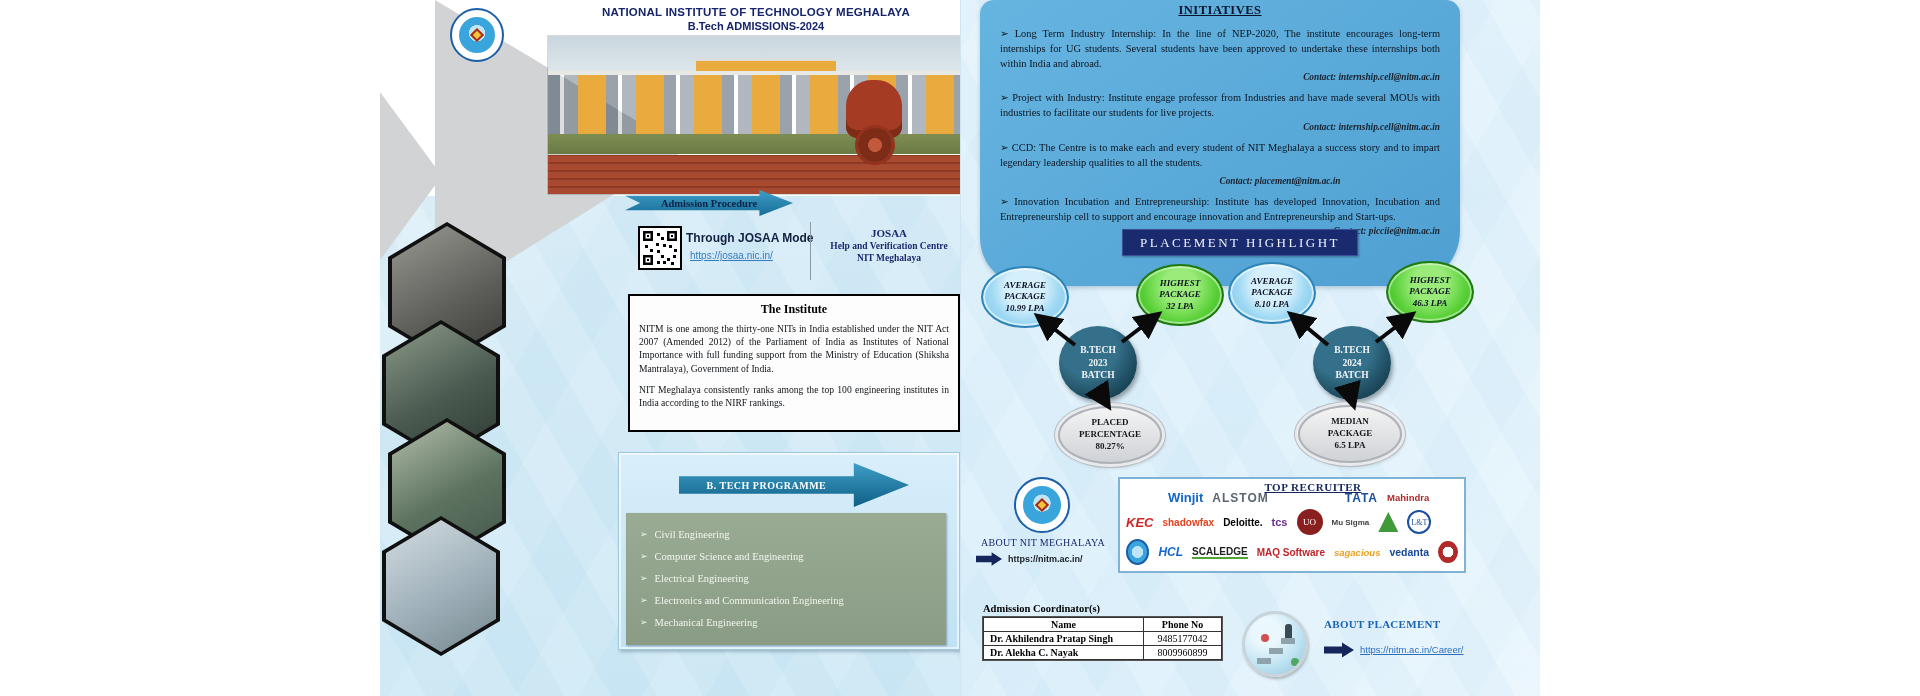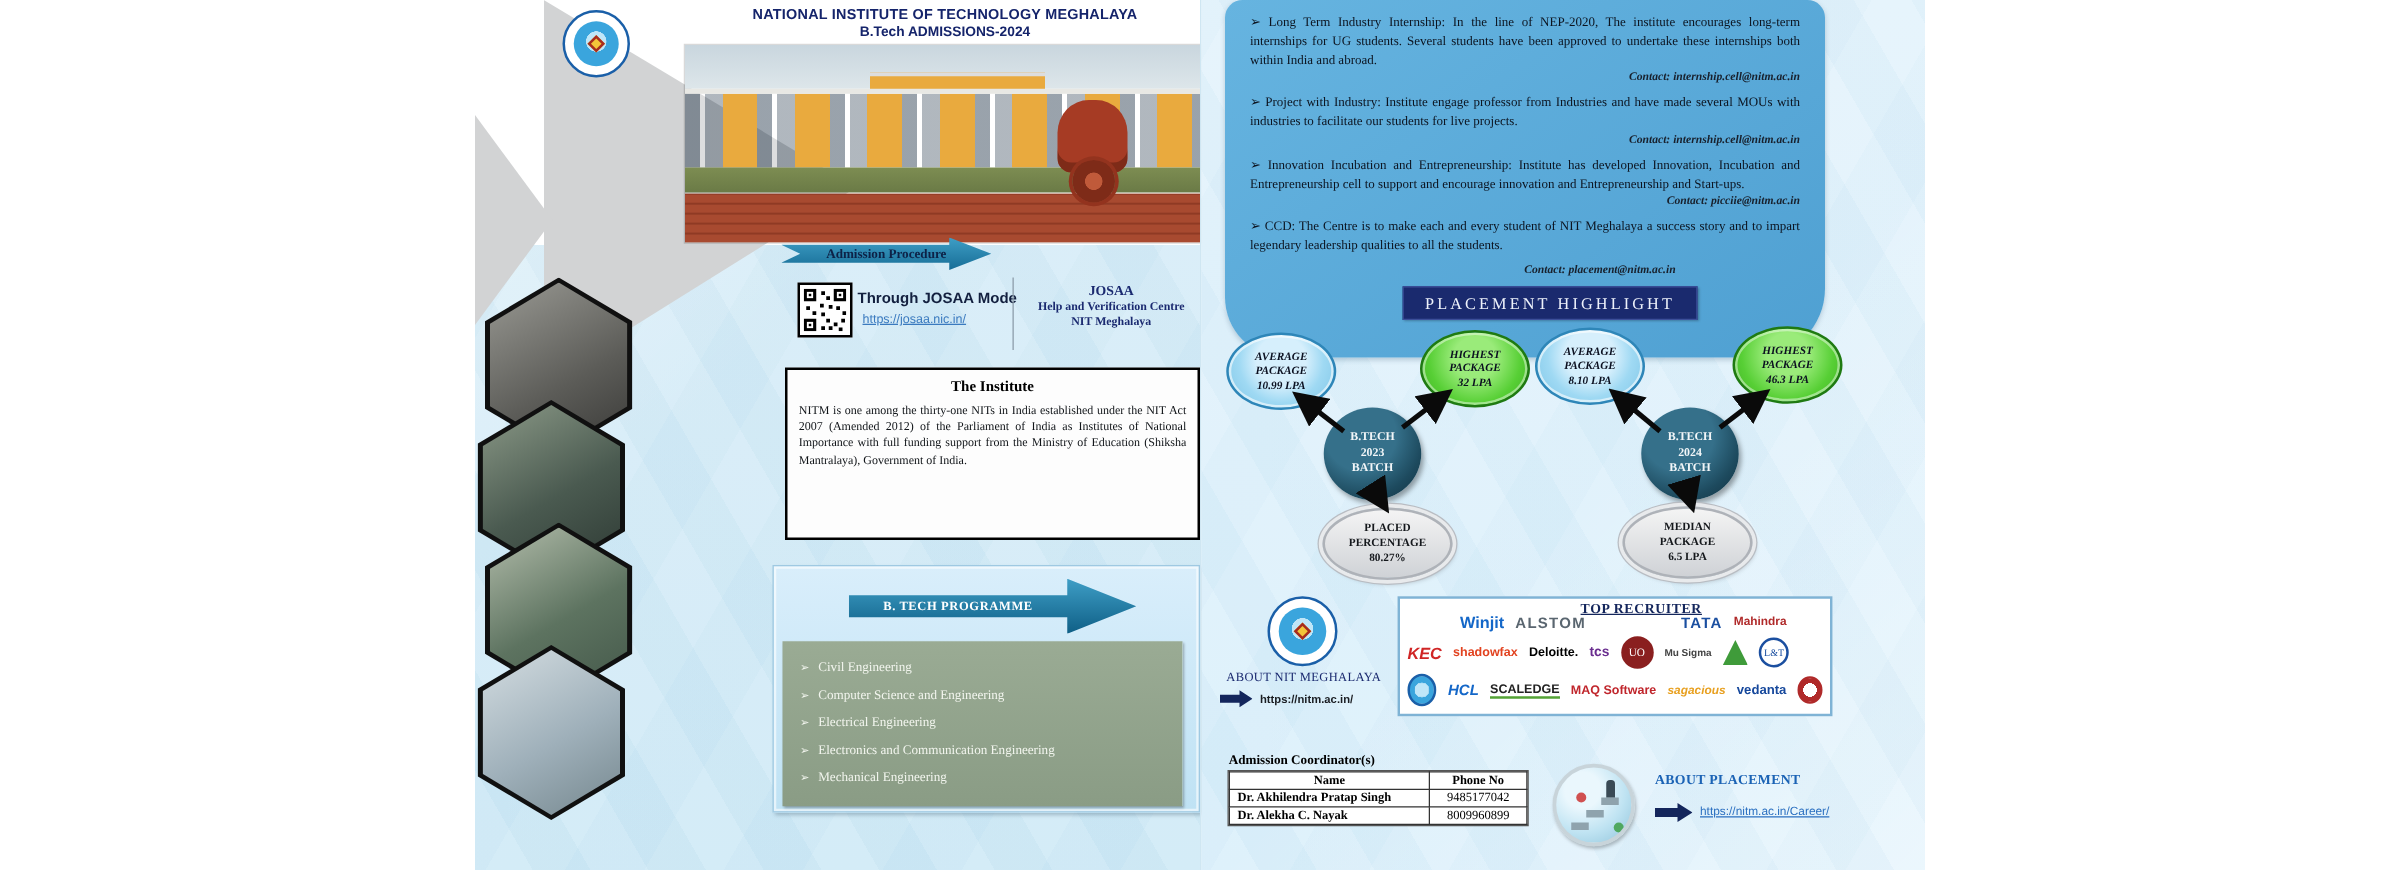--- a/index.html
+++ b/index.html
@@ -258,20 +258,21 @@
 
     <div class="centre">
       <div class="c1">JOSAA</div>
       <div class="c2">Help and Verification Centre</div>
       <div class="c3">NIT Meghalaya</div>
     </div>
 
     <div class="inst">
       <h3>The Institute</h3>
       <p>NITM is one among the thirty-one NITs in India established under the NIT Act 2007 (Amended 2012) of the Parliament of India as Institutes of National Importance with full funding support from the Ministry of Education (Shiksha Mantralaya), Government of India.</p>
+      <p>NIT Meghalaya consistently ranks among the top 100 engineering institutes in India according to the NIRF rankings.</p>
     </div>
 
     <div class="btpanel">
       <div class="bt-arrow">
         <span>B. TECH PROGRAMME</span>
       </div>
       <div class="bt-list">
         <div class="bt-item">
             <span class="b">➢</span>
             <span>Civil Engineering</span>
@@ -307,35 +308,36 @@
     <div class="hex" style="left:2px; top:516px;">
       <div class="ph" style="background:linear-gradient(150deg,#d4dde1,#9fb0ba 55%,#76888f);"></div>
     </div>
   </div>
 
   <div class="page-right">
     <div class="poly"></div>
   </div>
 
   <div class="initiatives">
+    <h2>INITIATIVES</h2>
     <div class="init-item">
       <div class="t">➢ Long Term Industry Internship: In the line of NEP-2020, The institute encourages long-term internships for UG students. Several students have been approved to undertake these internships both within India and abroad.</div>
       <div class="c">Contact: internship.cell@nitm.ac.in</div>
     </div>
     <div class="init-item">
       <div class="t">➢ Project with Industry: Institute engage professor from Industries and have made several MOUs with industries to facilitate our students for live projects.</div>
       <div class="c">Contact: internship.cell@nitm.ac.in</div>
     </div>
+    <div class="init-item last">
+      <div class="t">➢ CCD: The Centre is to make each and every student of NIT Meghalaya a success story and to impart legendary leadership qualities to all the students.</div>
+      <div class="c">Contact: placement@nitm.ac.in</div>
+    </div>
     <div class="init-item">
       <div class="t">➢ Innovation Incubation and Entrepreneurship: Institute has developed Innovation, Incubation and Entrepreneurship cell to support and encourage innovation and Entrepreneurship and Start-ups.</div>
       <div class="c">Contact: picciie@nitm.ac.in</div>
-    </div>
-    <div class="init-item last">
-      <div class="t">➢ CCD: The Centre is to make each and every student of NIT Meghalaya a success story and to impart legendary leadership qualities to all the students.</div>
-      <div class="c">Contact: placement@nitm.ac.in</div>
     </div>
   </div>
 
   <div class="pl-banner">
     <span>PLACEMENT HIGHLIGHT</span>
   </div>
 
   <div class="oval blue" style="left:601px; top:266px;">
     <span>AVERAGE</span>
     <span>PACKAGE</span>

